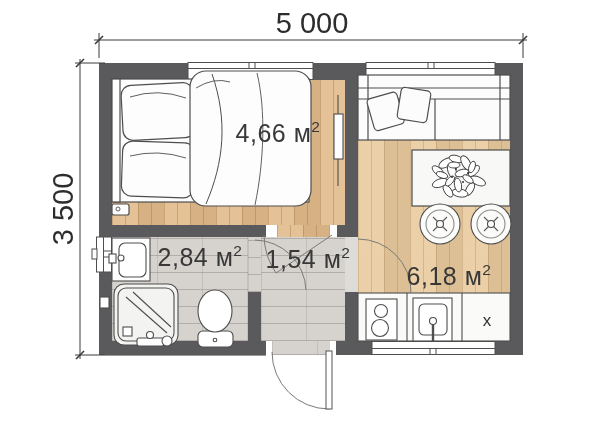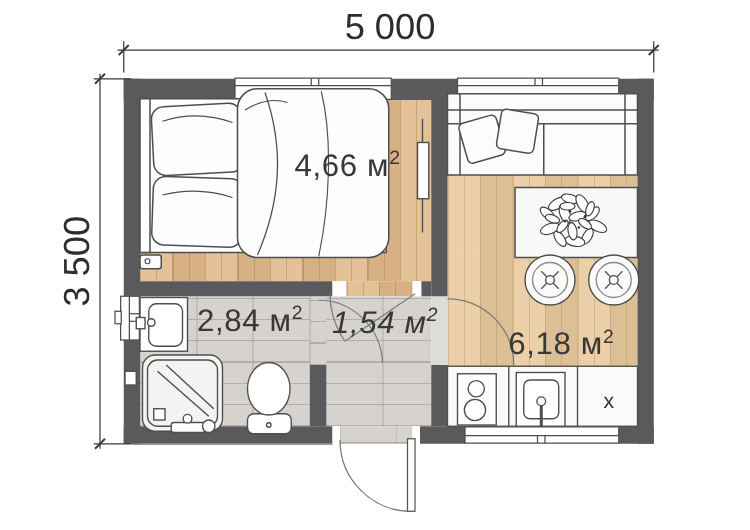--- a/index.html
+++ b/index.html
@@ -235,18 +235,18 @@
       <path d="M272,352 A57 57 0 0 0 329,409" fill="none" stroke="#7a7a7a" stroke-width="1"></path>
       <rect x="326" y="351" width="6" height="58" fill="#ffffff" stroke="#555" stroke-width="1"></rect>
     </g>
   </svg>
 
   <div class="dim-label" style="left:312px;top:23px;">5 000</div>
   <div class="dim-label vert" style="left:63px;top:209px;">3 500</div>
 
   <div class="room-label" style="left:278px;top:133px;"><span>4,66 м</span><sup>2</sup></div>
   <div class="room-label" style="left:200px;top:257px;"><span>2,84 м</span><sup>2</sup></div>
-  <div class="room-label" style="left:308px;top:259px;font-style:italic;"><span>1,54 м</span><sup>2</sup></div>
+  <div class="room-label" style="left:308px;top:259px;"><span>1,54 м</span><sup>2</sup></div>
   <div class="room-label" style="left:449px;top:276px;"><span>6,18 м</span><sup>2</sup></div>
 
   <div class="cab-label" style="left:487px;top:321px;">х</div>
 
 </div>
 
 </body></html>

